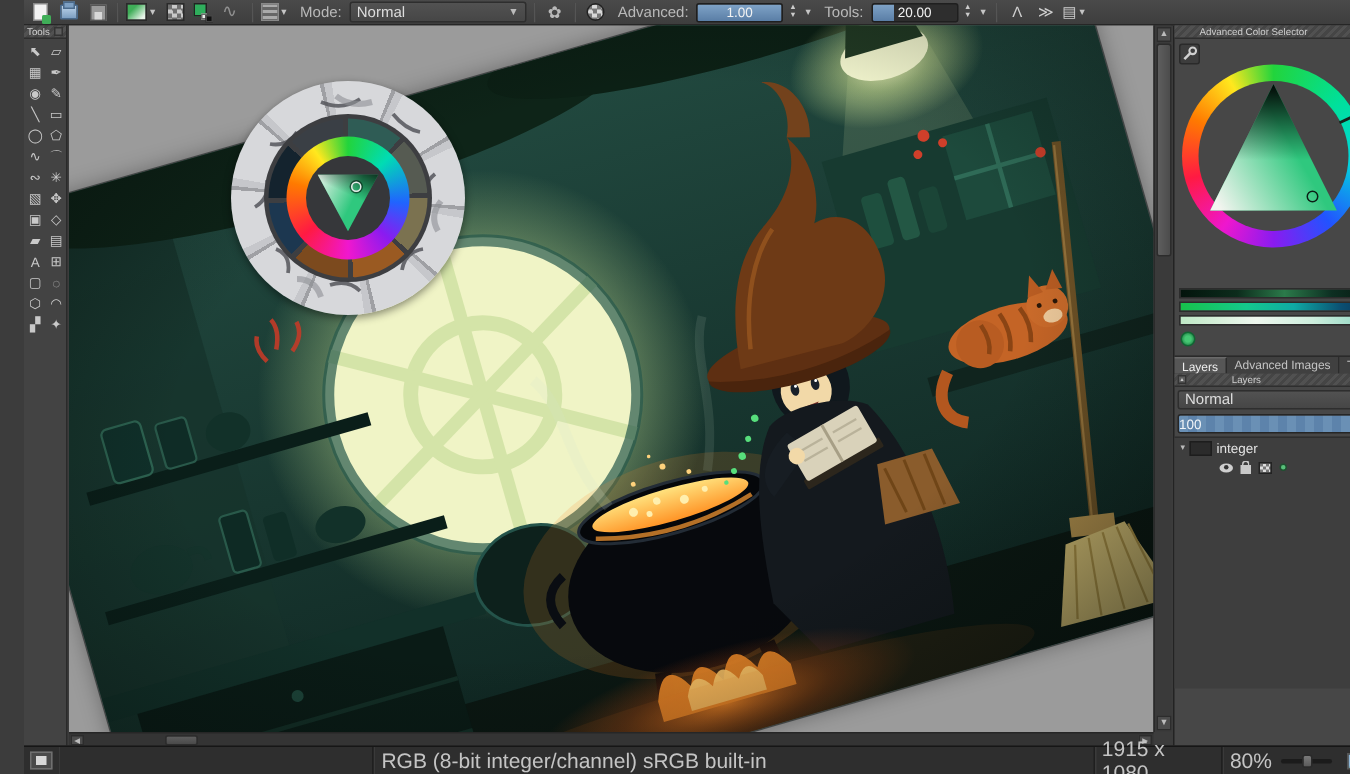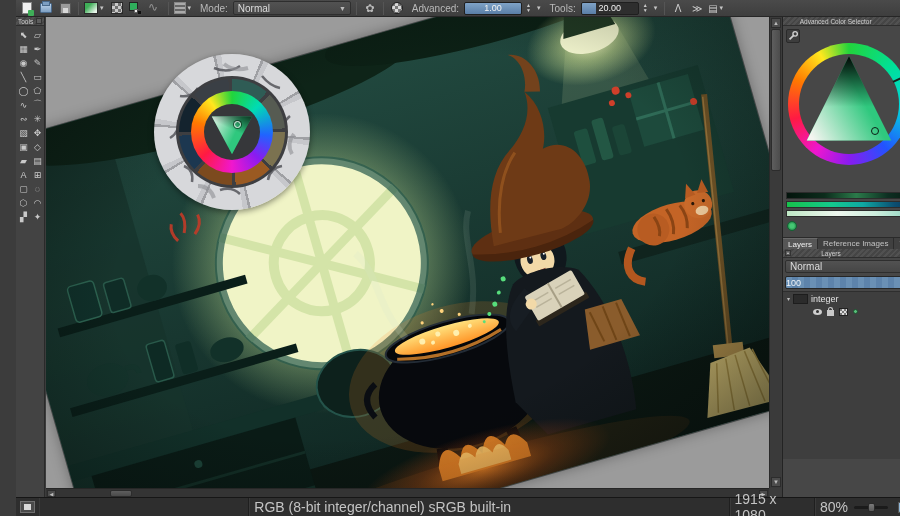--- a/index.html
+++ b/index.html
@@ -631,21 +631,21 @@
         <div class="acs-marker"></div>
       </div>
       <div class="shade-strip strip1"></div>
       <div class="shade-strip strip2"></div>
       <div class="shade-strip strip3"></div>
       <div class="lastcolor-btn"></div>
     </div>
 
     <div class="tabs">
       <span class="tab active">Layers</span>
-      <span class="tab">Reference Images</span>
+      <span class="tab">Advanced Images</span>
       <span class="tab">Tool Options</span>
     </div>
 
     <div class="dock-title">
       <span class="dt-btn">▴</span>
       <span style="margin:0 auto">Layers</span>
       <span class="dt-btns">
           <span class="dt-btn"></span>
           <span class="dt-btn">✕</span>
         </span>

